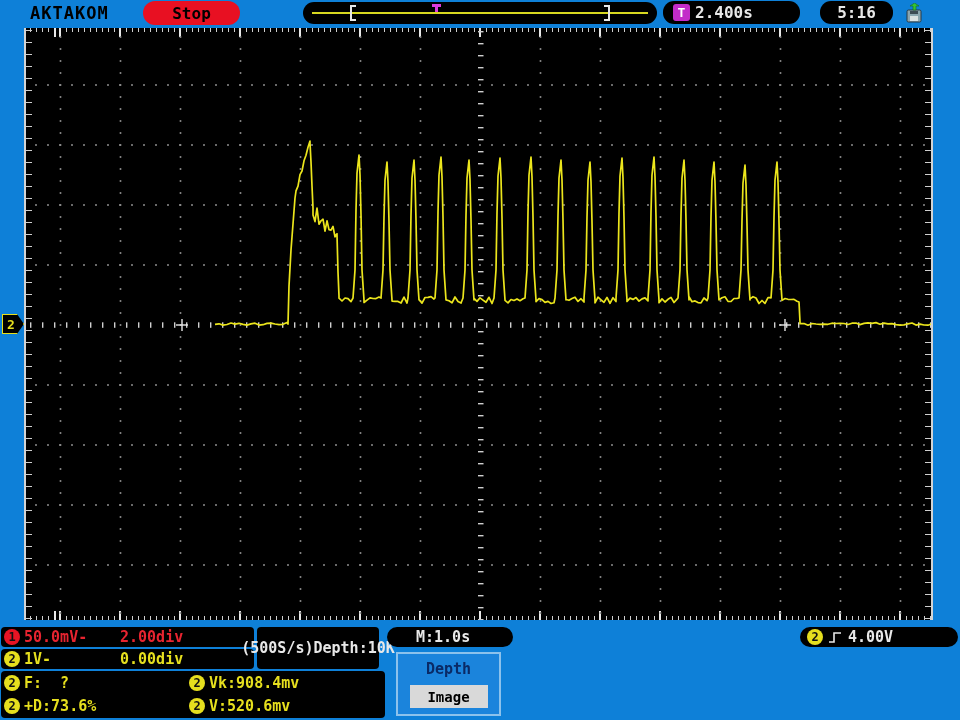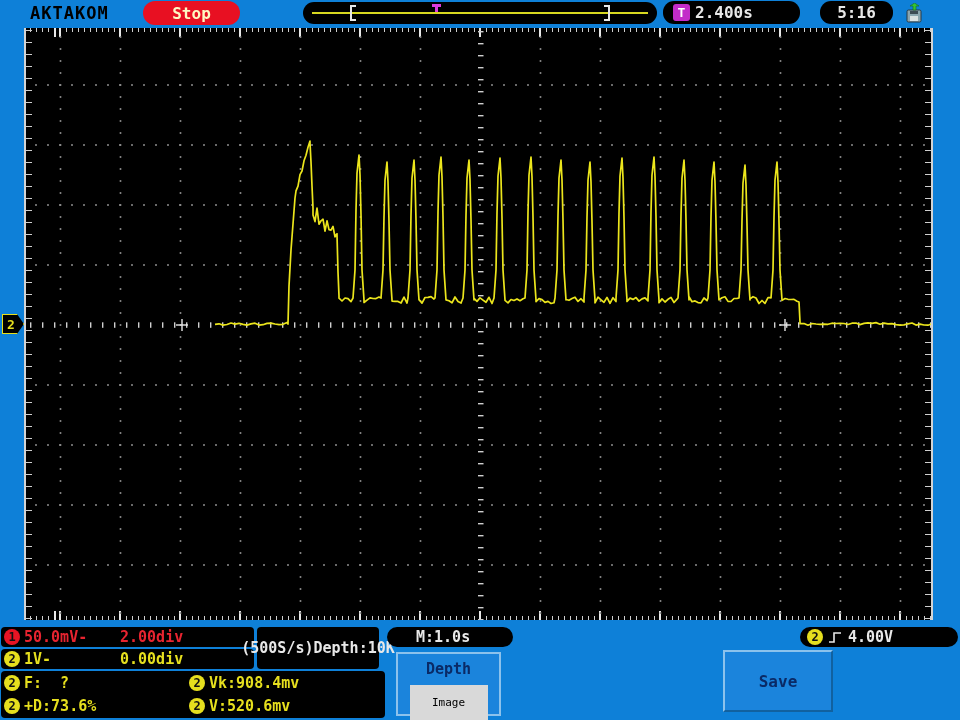--- a/index.html
+++ b/index.html
@@ -2,21 +2,21 @@
 <html><head>
 <meta charset="utf-8">
 <style>
   * { margin:0; padding:0; box-sizing:border-box; }
   body { width:960px; height:720px; font-family:"DejaVu Sans Mono","Liberation Mono",monospace; }
   .screen { position:relative; width:960px; height:720px; background:#0e80d8; overflow:hidden; }
 
   
   .brand { position:absolute; left:30px; top:3px; font-size:17px; font-weight:bold; color:#000000; letter-spacing:1px; }
   .stop-pill { position:absolute; left:143px; top:1px; width:97px; height:24px; background:#e81022; border-radius:13px;
-               display:flex; align-items:center; justify-content:center; font-size:16px; font-weight:bold; color:#fef9c3; }
+               display:flex; align-items:center; justify-content:center; font-size:16px; font-weight:bold; color:#000000; }
   .trigbar { position:absolute; left:303px; top:2px; width:354px; height:22px; background:#000; border-radius:11px; }
   .trigbar .yline { position:absolute; left:9px; top:10px; width:336px; height:2px; background:#d8d820; }
   .trigbar .lbr { position:absolute; left:47px; top:3px; width:6px; height:16px; border-left:2px solid #e8e8e8;
                   border-top:2px solid #e8e8e8; border-bottom:2px solid #e8e8e8; }
   .trigbar .rbr { position:absolute; left:301px; top:3px; width:6px; height:16px; border-right:2px solid #e8e8e8;
                   border-top:2px solid #e8e8e8; border-bottom:2px solid #e8e8e8; }
   .trigbar .tmark { position:absolute; left:129px; top:2px; width:9px; height:3px; background:#dc3cdc; }
   .trigbar .tmark::after { content:""; position:absolute; left:3px; top:3px; width:3px; height:5px; background:#dc3cdc; }
   .pill { position:absolute; background:#000; border-radius:11px; display:flex; align-items:center;
           color:#e8e8e8; font-weight:bold; font-size:16px; }
@@ -58,22 +58,22 @@
   .meas-cell { display:flex; align-items:center; gap:4px; padding-left:3px; white-space:pre; }
 
   .badge { width:16px; height:16px; border-radius:50%; font-size:12px; font-weight:bold; color:#111;
            display:inline-flex; align-items:center; justify-content:center; flex:0 0 16px; }
   .badge-red { background:#e81424; } .badge-yel { background:#e6df1e; }
 
   
   .type-box { position:absolute; left:396px; top:652px; width:105px; height:64px; background:#1b84dc;
               border:2px solid #8cc2ec; }
   .type-label { margin-top:6px; text-align:center; color:#0a2a66; font-size:15px; font-weight:bold; }
-  .type-value { margin:7px auto 0; width:78px; height:35px; background:#d9d9d9; color:#000;
-                font-size:11px; font-weight:normal; display:flex; align-items:center; justify-content:center; }
+  .type-value { margin:7px auto 0; width:78px; height:23px; background:#d9d9d9; color:#000;
+                font-size:14px; font-weight:bold; display:flex; align-items:center; justify-content:center; }
   .save-btn { position:absolute; left:723px; top:650px; width:110px; height:62px; background:#1b84dc;
               border-top:2px solid #8cc2ec; border-left:2px solid #8cc2ec;
               border-right:2px solid #11619f; border-bottom:2px solid #11619f;
               color:#0a2a66; font-size:16px; font-weight:bold; display:flex; align-items:center; justify-content:center; }
 </style>
 </head>
 <body>
 
 <div class="screen">
 
@@ -2260,17 +2260,14 @@
     <div class="meas-cell">
       <span class="badge badge-yel">2</span>
       <span>V:520.6mv</span>
     </div>
   </div>
 
   <div class="type-box">
     <div class="type-label">Depth</div>
     <div class="type-value">Image</div>
   </div>
-  <div class="save-btn">
-    <span>Save</span>
-  </div>
 
 </div>
 
 </body></html>

